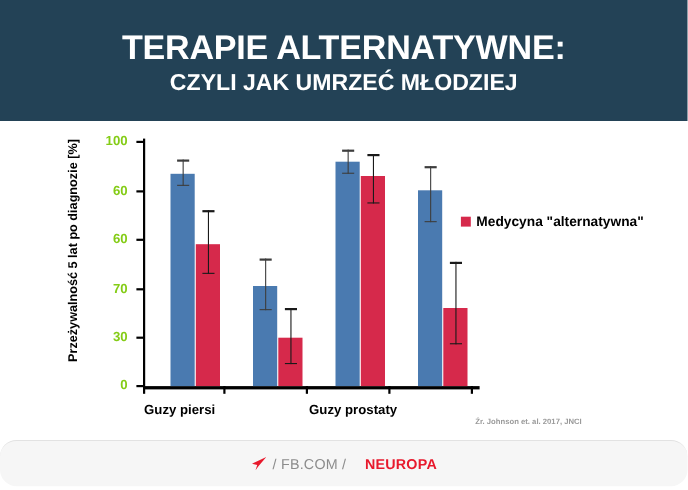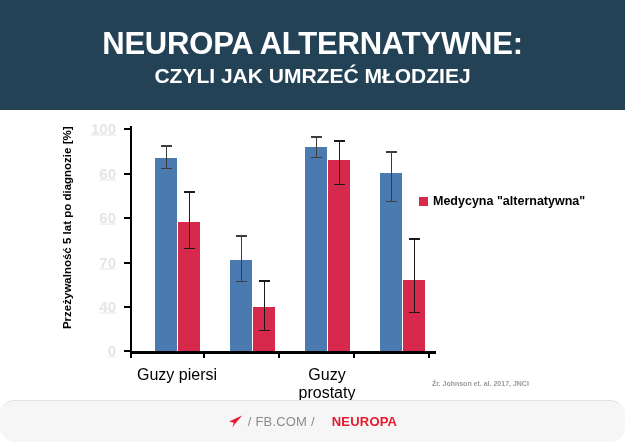--- a/index.html
+++ b/index.html
@@ -98,25 +98,24 @@
     left: -6px;
     width: 6px;
     height: 2px;
     background: #000000;
   }
   .ytick-label {
     position: absolute;
     right: 100%;
     margin-right: 8px;
     transform: translateY(-50%);
-    font-size: 15px;
-    font-weight: bold;
-    color: #e5e5e5;
+    font-size: 12px;
+    font-weight: bold;
+    color: #84cc16;
     white-space: nowrap;
-    text-decoration: underline;
   }
   .xtick {
     position: absolute;
     top: 222px;
     width: 2px;
     height: 7px;
     background: #000000;
   }
 
   
@@ -151,23 +150,22 @@
   .errorbar::after  { bottom: 0; }
   .errorbar.blue-eb { left: 10.5px; background: #3d3d3d; }
   .errorbar.blue-eb::before, .errorbar.blue-eb::after { background: #3d3d3d; }
   .errorbar.red-eb  { left: 33.5px; }
 
   
   .xlabel {
     position: absolute;
     top: 237px;
     width: 92px;
-    text-align: center;
-    font-size: 16px;
-    font-weight: normal;
+    font-size: 12px;
+    font-weight: bold;
     color: #000000;
     line-height: 1.15;
   }
 
   
   .legend {
     position: absolute;
     left: 419px;
     top: 84px;
     width: 200px;
@@ -235,37 +233,37 @@
     font-weight: bold;
     color: #e8192c;
     letter-spacing: 0.2px;
     padding-left: 12px;
   }
 </style>
 </head>
 <body>
 
 <div class="header">
-  <div class="header-title">NEUROPA ALTERNATYWNE:</div>
+  <div class="header-title">TERAPIE ALTERNATYWNE:</div>
   <div class="header-subtitle">CZYLI JAK UMRZEĆ MŁODZIEJ</div>
 </div>
 
 <div class="chart-region">
 
   <div class="y-axis-title">Przeżywalność 5 lat po diagnozie [%]</div>
 
   <div class="plot">
     <div class="axis-line-y"></div>
     <div class="axis-line-x"></div>
 
     <div class="ytick" style="top:221px">
       <span class="ytick-label">0</span>
     </div>
     <div class="ytick" style="top:177px">
-      <span class="ytick-label">40</span>
+      <span class="ytick-label">30</span>
     </div>
     <div class="ytick" style="top:133px">
       <span class="ytick-label">70</span>
     </div>
     <div class="ytick" style="top:88px">
       <span class="ytick-label">60</span>
     </div>
     <div class="ytick" style="top:44px">
       <span class="ytick-label">60</span>
     </div>

